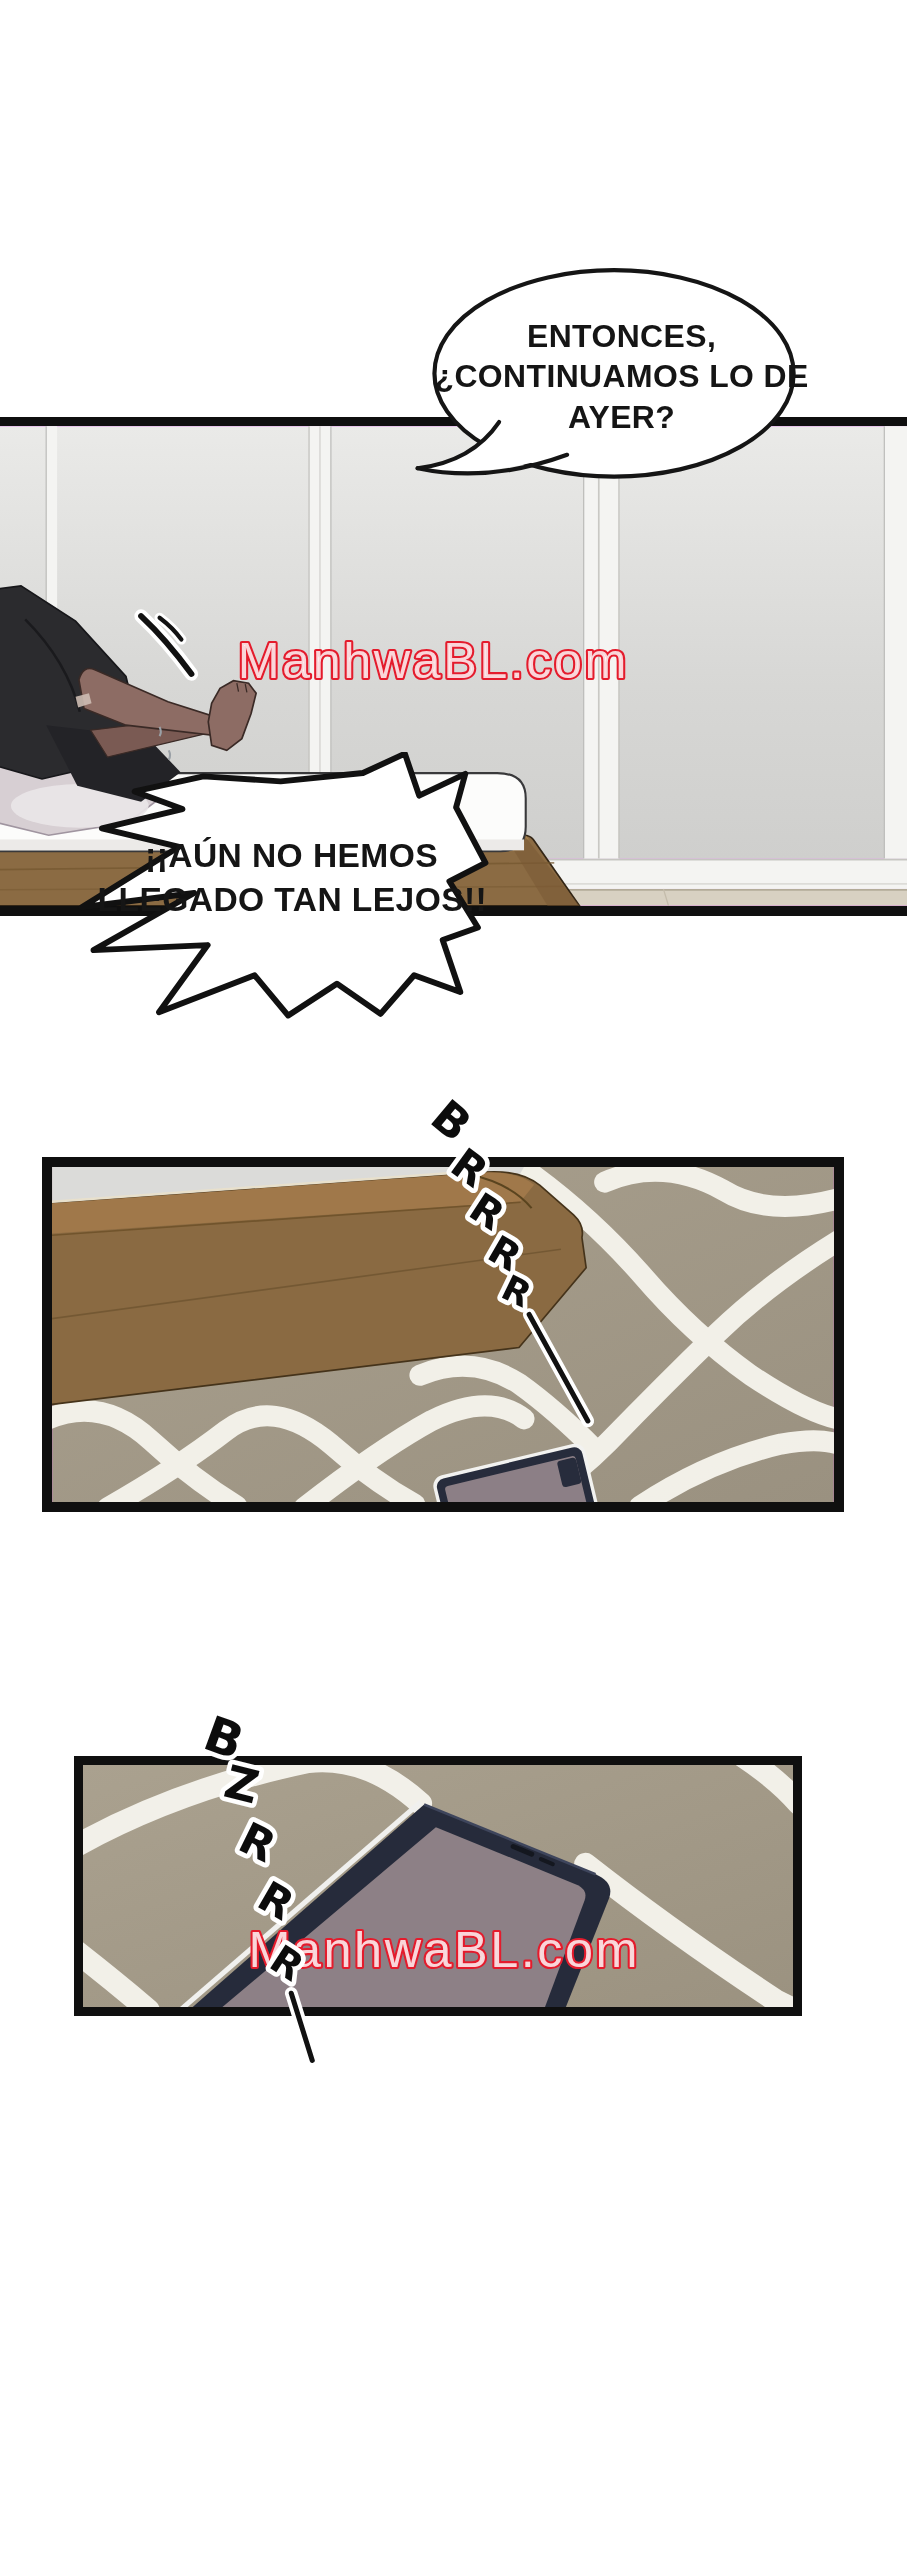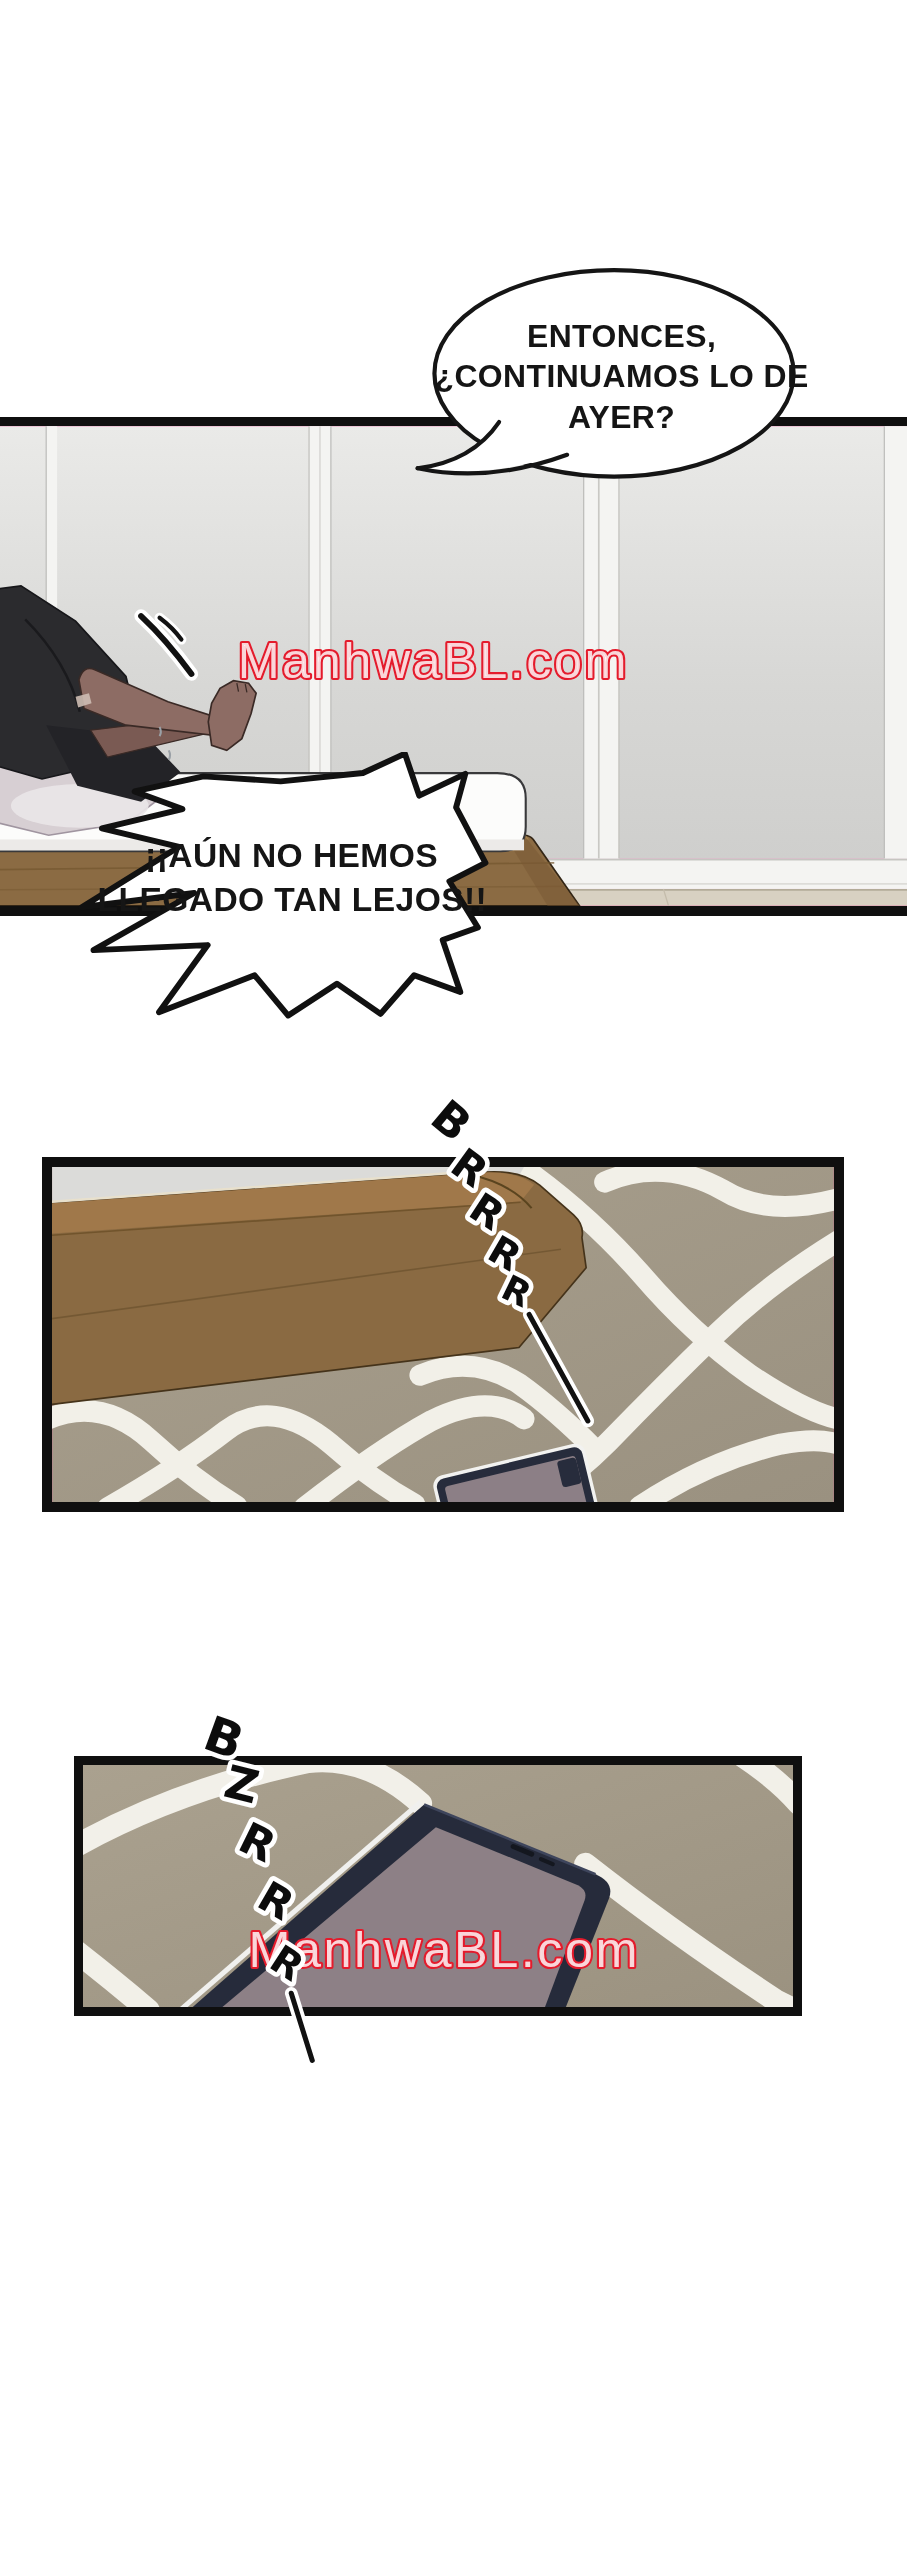--- a/index.html
+++ b/index.html
@@ -2,21 +2,21 @@
 <html style="font-size:13.4px"><head>
 <meta charset="utf-8">
 <style>
   html,body{margin:0;padding:0;background:#ffffff;}
   .page{
     position:relative;width:907px;height:2576px;background:#ffffff;
     overflow:hidden;font-family:"Liberation Sans",sans-serif;
   }
   .abs{position:absolute;}
   .panel{
-    position:absolute;box-sizing:border-box;background:#ec4899;z-index:1;
+    position:absolute;box-sizing:border-box;background:#d946ef;z-index:1;
   }
   #panel-bedroom{left:0;top:417px;width:907px;height:499px;
     border-top:9.2px solid #0f0f0f;border-bottom:10px solid #0f0f0f;}
   #panel-bedcorner{left:42px;top:1157px;width:802px;height:355px;
     border:10px solid #0f0f0f;}
   #panel-phone{left:74px;top:1756px;width:728px;height:260px;
     border:9.2px solid #0f0f0f;}
   .overlay{z-index:4;}
   .sfx-layer{z-index:5;}
   svg{display:block;}

